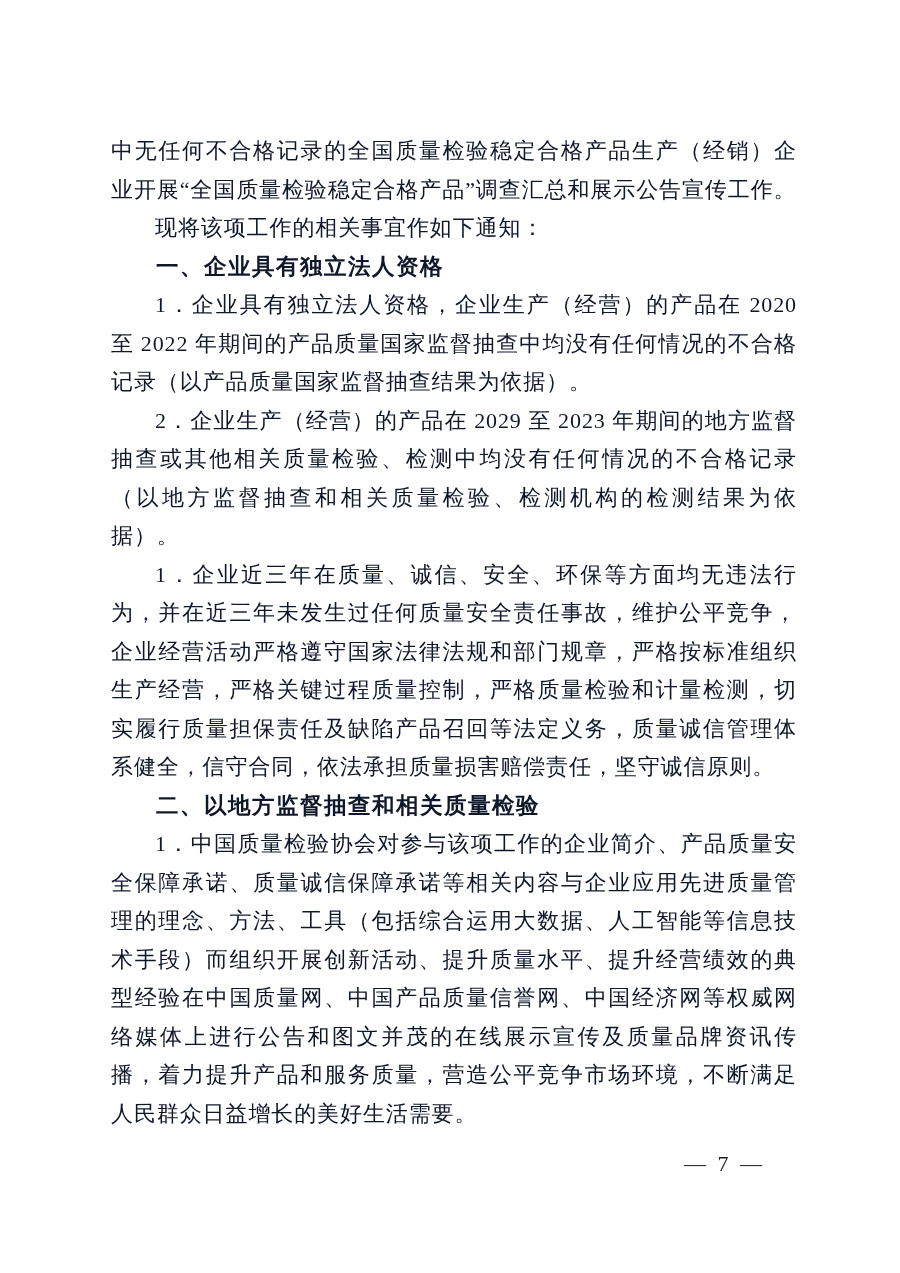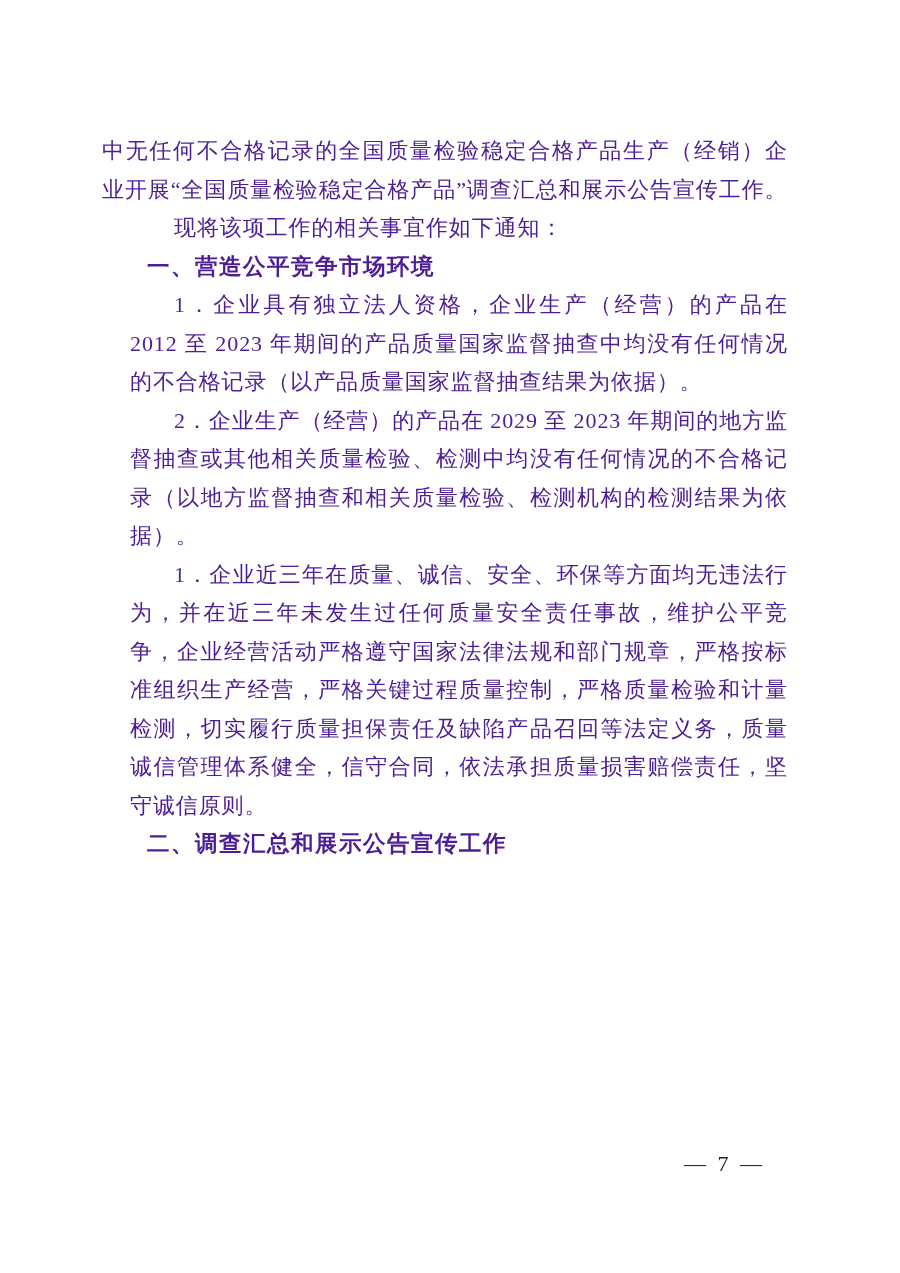--- a/index.html
+++ b/index.html
@@ -9,36 +9,35 @@
   body {
     width: 900px;
     height: 1273px;
     position: relative;
     background: #ffffff;
     overflow: hidden;
   }
   .page {
     position: absolute;
     top: 132px;
-    left: 102px;
+    left: 111px;
     width: 686px;
-    color: #4c1d95;
+    color: #0f172a;
   }
   .par {
     margin: 0;
     font-family: "Liberation Serif", "DejaVu Serif", serif;
     font-size: 22px;
     line-height: 38.5px;
     letter-spacing: 0.9px;
     text-align: justify;
     text-justify: inter-character;
   }
   .indent {
     text-indent: 2em;
-    margin-left: 28px;
   }
   .heading {
     margin: 0;
     font-family: "Liberation Sans", "DejaVu Sans", sans-serif;
     font-weight: 700;
     font-size: 22.5px;
     line-height: 38.5px;
     letter-spacing: 1.5px;
     text-indent: 2em;
   }
@@ -53,20 +52,21 @@
     color: #1c1c1c;
     white-space: nowrap;
   }
 </style>
 </head>
 <body>
 
 <div class="page">
   <p class="par">中无任何不合格记录的全国质量检验稳定合格产品生产（经销）企业开展“全国质量检验稳定合格产品”调查汇总和展示公告宣传工作。</p>
   <p class="par indent">现将该项工作的相关事宜作如下通知：</p>
-  <p class="heading">一、营造公平竞争市场环境</p>
-  <p class="par indent">1．企业具有独立法人资格，企业生产（经营）的产品在 2012 至 2023 年期间的产品质量国家监督抽查中均没有任何情况的不合格记录（以产品质量国家监督抽查结果为依据）。</p>
+  <p class="heading">一、企业具有独立法人资格</p>
+  <p class="par indent">1．企业具有独立法人资格，企业生产（经营）的产品在 2020 至 2022 年期间的产品质量国家监督抽查中均没有任何情况的不合格记录（以产品质量国家监督抽查结果为依据）。</p>
   <p class="par indent">2．企业生产（经营）的产品在 2029 至 2023 年期间的地方监督抽查或其他相关质量检验、检测中均没有任何情况的不合格记录（以地方监督抽查和相关质量检验、检测机构的检测结果为依据）。</p>
   <p class="par indent">1．企业近三年在质量、诚信、安全、环保等方面均无违法行为，并在近三年未发生过任何质量安全责任事故，维护公平竞争，企业经营活动严格遵守国家法律法规和部门规章，严格按标准组织生产经营，严格关键过程质量控制，严格质量检验和计量检测，切实履行质量担保责任及缺陷产品召回等法定义务，质量诚信管理体系健全，信守合同，依法承担质量损害赔偿责任，坚守诚信原则。</p>
-  <p class="heading">二、调查汇总和展示公告宣传工作</p>
+  <p class="heading">二、以地方监督抽查和相关质量检验</p>
+  <p class="par indent">1．中国质量检验协会对参与该项工作的企业简介、产品质量安全保障承诺、质量诚信保障承诺等相关内容与企业应用先进质量管理的理念、方法、工具（包括综合运用大数据、人工智能等信息技术手段）而组织开展创新活动、提升质量水平、提升经营绩效的典型经验在中国质量网、中国产品质量信誉网、中国经济网等权威网络媒体上进行公告和图文并茂的在线展示宣传及质量品牌资讯传播，着力提升产品和服务质量，营造公平竞争市场环境，不断满足人民群众日益增长的美好生活需要。</p>
 </div>
 
 <div class="page-number">— 7 —</div>
 
 </body></html>

